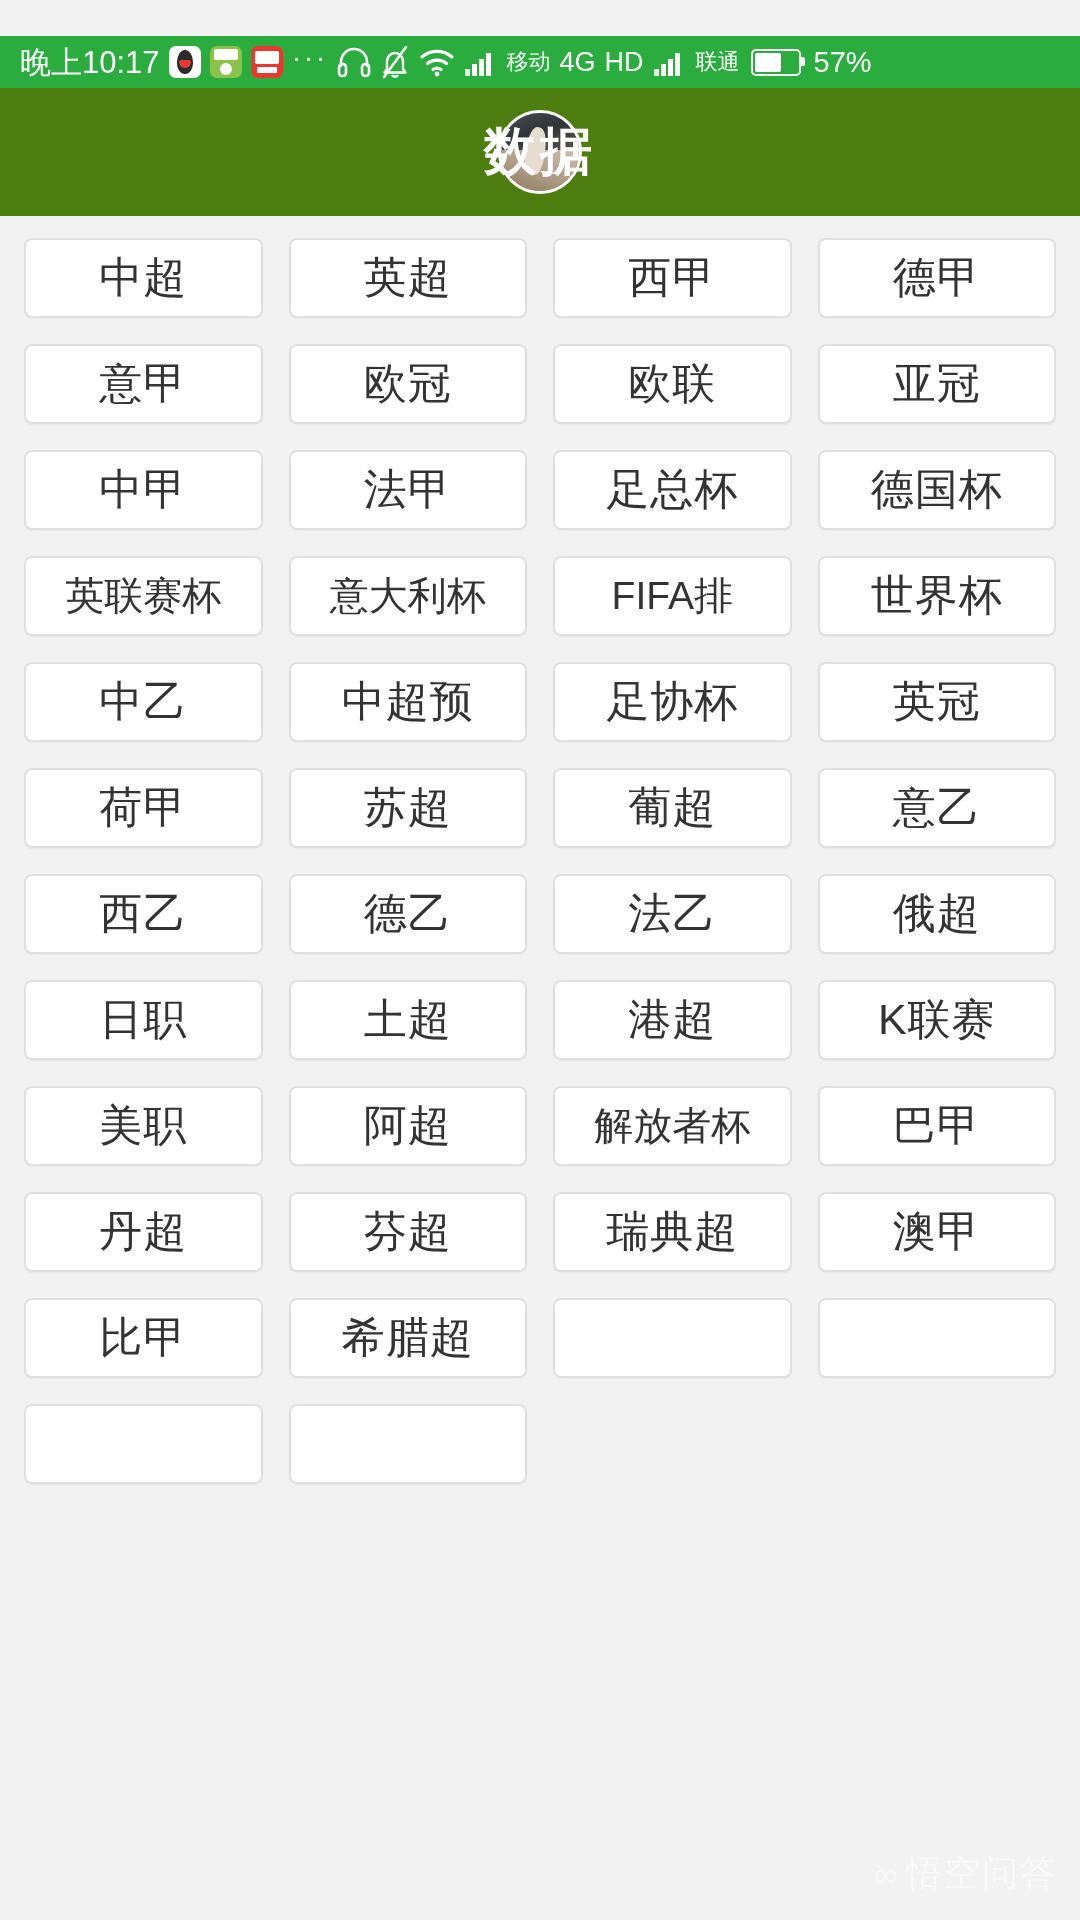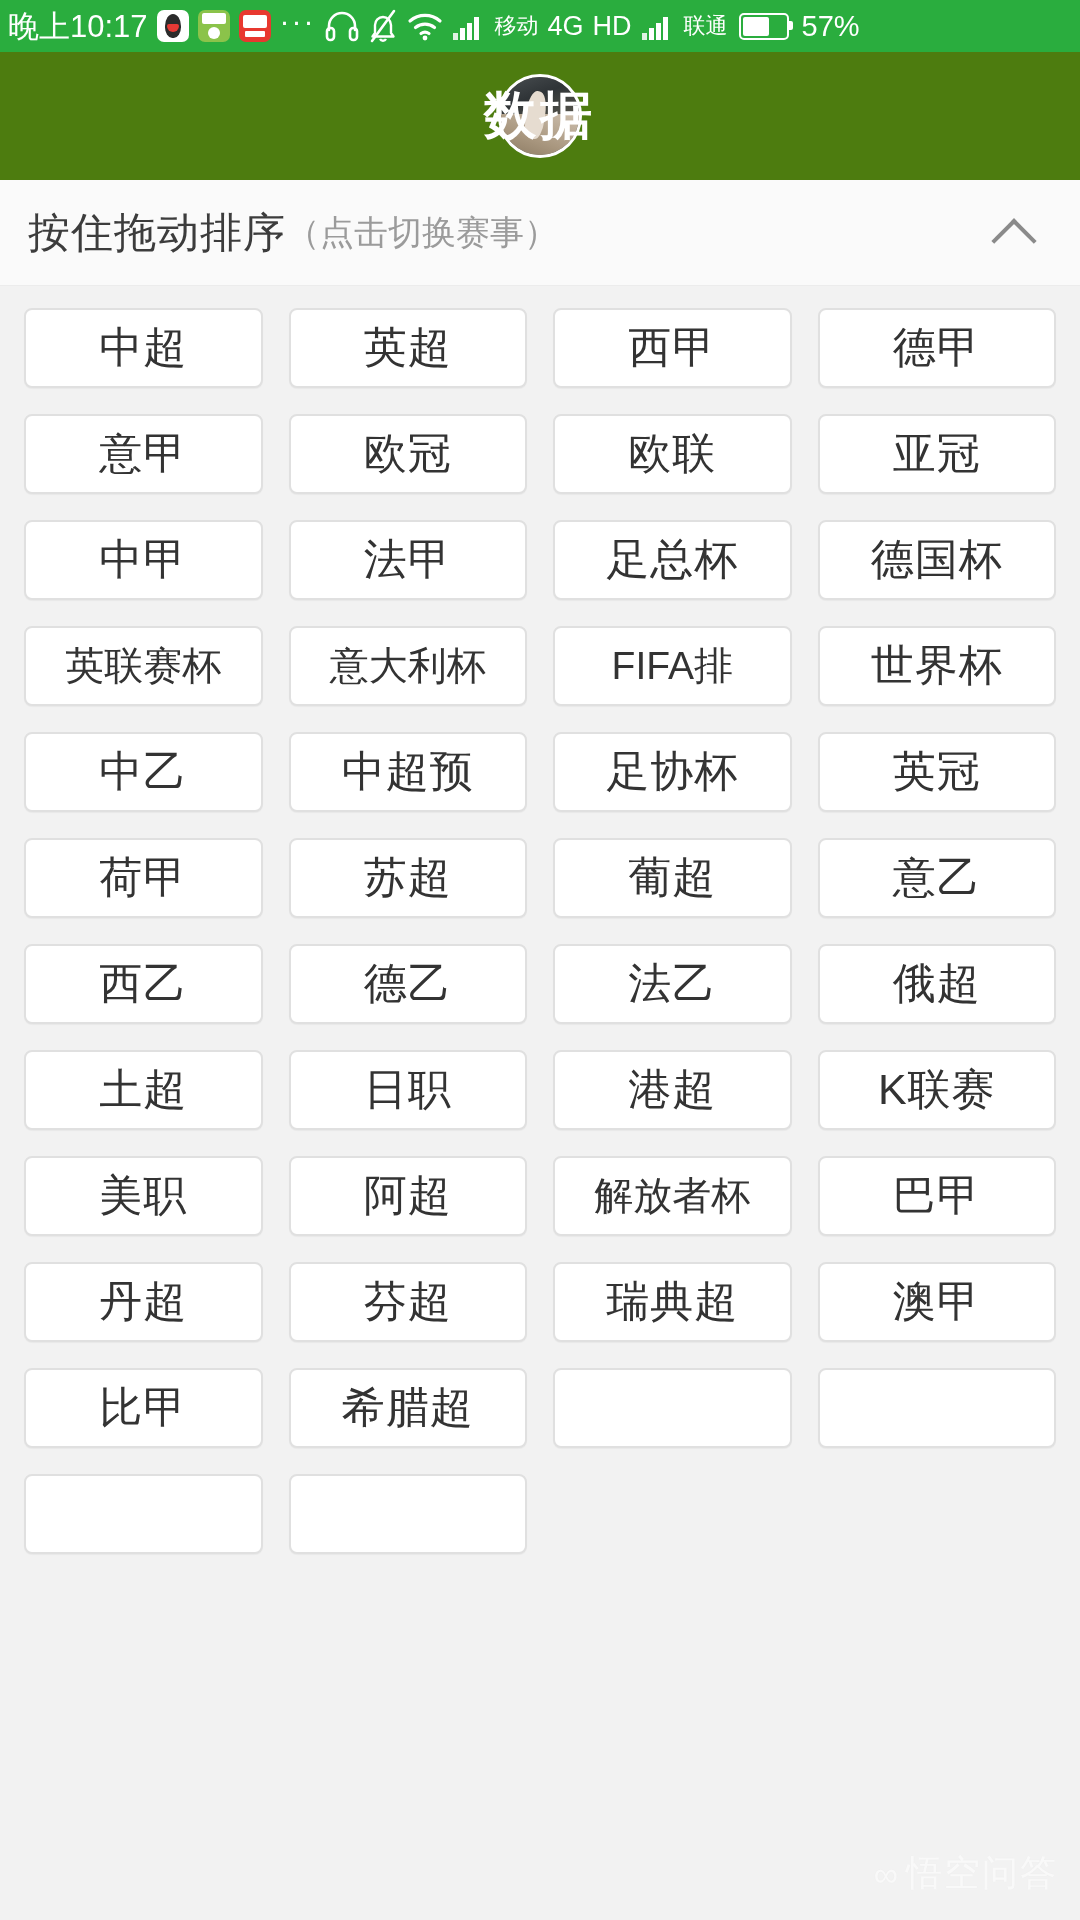--- a/index.html
+++ b/index.html
@@ -14,25 +14,26 @@
     font-family: "Liberation Sans", "DejaVu Sans", sans-serif;
     -webkit-font-smoothing: antialiased;
   }
 
   
   .statusbar {
     height: 52px;
     background: #2aad3e;
     display: flex;
     align-items: center;
-    padding: 0 14px 0 8px;
+    padding: 0 14px 0 20px;
     box-sizing: border-box;
     color: #ffffff;
     gap: 9px;
     white-space: nowrap;
+    margin-top: 36px;
   }
   .sb-time {
     font-size: 31px;
     letter-spacing: 0px;
     line-height: 1;
     font-weight: 400;
   }
   .sb-appicon {
     width: 32px;
     height: 32px;
@@ -354,26 +355,20 @@
 
   <div class="appbar">
     <div class="avatar">
       <div class="av-top"></div>
       <div class="av-bot"></div>
       <div class="av-obj"></div>
     </div>
     <div class="appbar-title">数据</div>
   </div>
 
-  <div class="section-head">
-    <span class="sh-main">按住拖动排序</span>
-    <span class="sh-sub">（点击切换赛事）</span>
-    <span class="sh-spacer"></span>
-    <span class="chevron"></span>
-  </div>
 
   <div class="grid-wrap">
     <div class="grid" id="grid">
         <div class="tile">中超</div>
         <div class="tile">英超</div>
         <div class="tile">西甲</div>
         <div class="tile">德甲</div>
         <div class="tile">意甲</div>
         <div class="tile">欧冠</div>
         <div class="tile">欧联</div>
@@ -391,22 +386,22 @@
         <div class="tile">足协杯</div>
         <div class="tile">英冠</div>
         <div class="tile">荷甲</div>
         <div class="tile">苏超</div>
         <div class="tile">葡超</div>
         <div class="tile">意乙</div>
         <div class="tile">西乙</div>
         <div class="tile">德乙</div>
         <div class="tile">法乙</div>
         <div class="tile">俄超</div>
+        <div class="tile">日职</div>
         <div class="tile">土超</div>
-        <div class="tile">日职</div>
         <div class="tile">港超</div>
         <div class="tile">K联赛</div>
         <div class="tile">美职</div>
         <div class="tile">阿超</div>
         <div class="tile narrow">解放者杯</div>
         <div class="tile">巴甲</div>
         <div class="tile">丹超</div>
         <div class="tile">芬超</div>
         <div class="tile">瑞典超</div>
         <div class="tile">澳甲</div>

